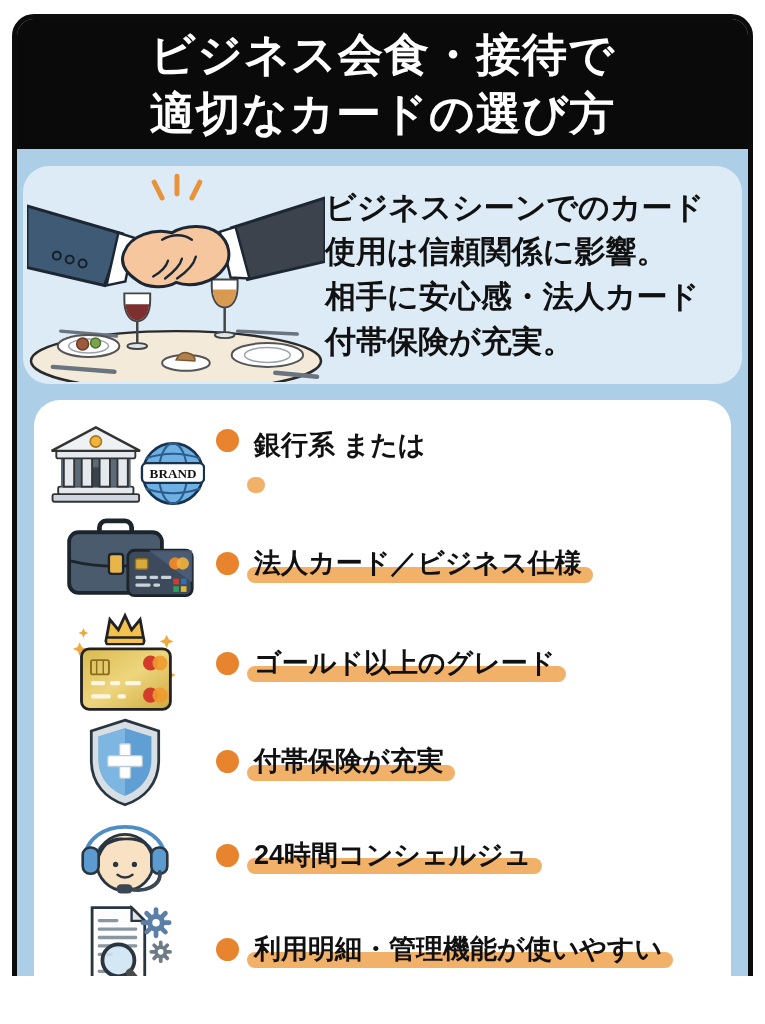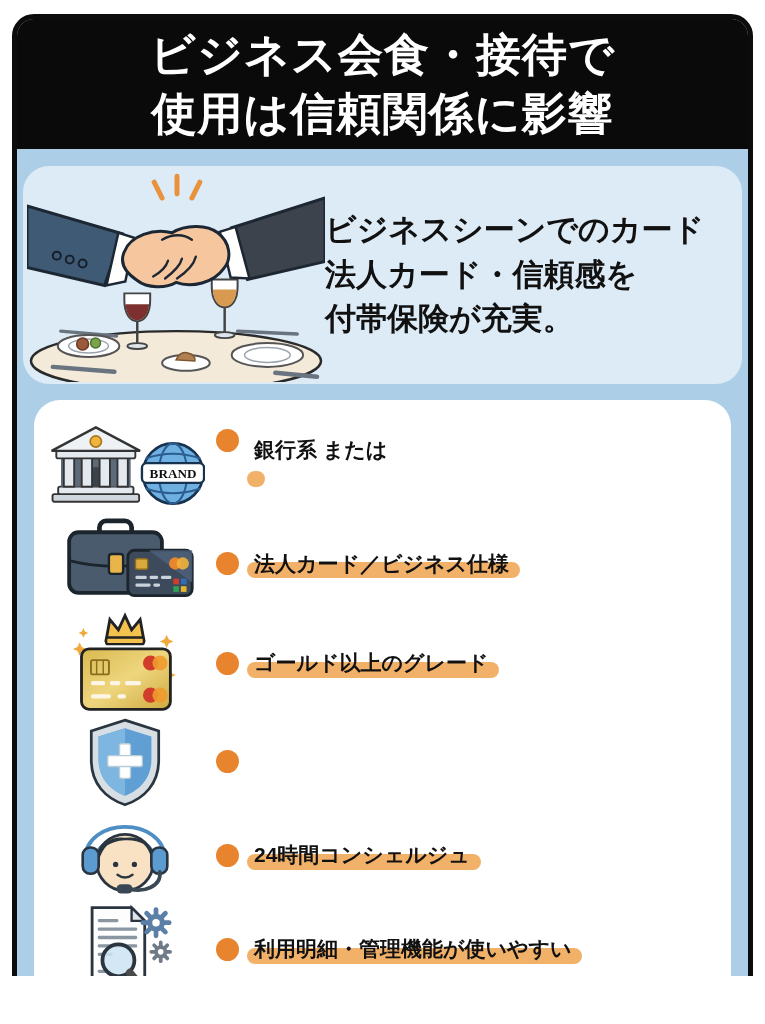--- a/index.html
+++ b/index.html
@@ -23,35 +23,35 @@
     padding-right:8px;white-space:nowrap;}
   .intro-text span{display:block;}
   .card{margin:16px 17px 18px;background:var(--card_bg);border-radius:26px;
     padding:14px 0 6px;}
   .row{display:flex;align-items:center;min-height:93px;}
   .row.tall{min-height:102px;}
   .icon-box{flex:0 0 182px;display:flex;justify-content:center;align-items:center;font-family:Liberation Serif, serif;}
   .bullet{flex:0 0 23px;height:23px;border-radius:50%;background:var(--bullet);
     margin-right:15px;align-self:center;}
   .row.tall .bullet{align-self:flex-start;margin-top:15px;}
-  .item-text{font-size:21px;font-weight:800;line-height:1.5;white-space:nowrap;}
+  .item-text{font-size:27px;font-weight:800;line-height:1.5;white-space:nowrap;}
   .hl{position:relative;display:inline-block;}
   .hl-bar{position:absolute;left:-7px;right:-11px;bottom:1px;height:16px;
     background:var(--highlight);border-radius:9px;}
   .hl-txt{position:relative;}
 </style>
 </head>
 <body>
 
 <div class="stage">
   <div class="frame">
 
     <div class="header">
       <span>ビジネス会食・接待で</span>
-      <span>使用は信頼関係に影響</span>
+      <span>適切なカードの選び方</span>
     </div>
 
     <div class="intro">
       <svg class="intro-art" viewBox="0 0 300 215" xmlns="http://www.w3.org/2000/svg">
 
         <g stroke="#e8923c" stroke-width="5" stroke-linecap="round">
           <line x1="136" y1="30" x2="128" y2="14"></line>
           <line x1="151" y1="26" x2="151" y2="8"></line>
           <line x1="166" y1="30" x2="174" y2="14"></line>
         </g>
@@ -99,21 +99,22 @@
                  C188,115 166,121 150,115 C140,121 121,121 111,113 C99,105 93,95 98,84 Z" fill="#f6c79e" stroke="#1c2733" stroke-width="3"></path>
         <g fill="none" stroke="#1c2733" stroke-width="2.3" stroke-linecap="round">
           <path d="M170,89 C168,97 160,105 151,111"></path>
           <path d="M156,91 C154,99 147,105 139,111"></path>
           <path d="M142,93 C140,100 134,105 127,109"></path>
           <path d="M136,72 C146,66 158,66 166,72"></path>
         </g>
       </svg>
       <div class="intro-text">
         <span>ビジネスシーンでのカード</span>
-        <span>法人カード・信頼感を</span>
+        <span>使用は信頼関係に影響。</span>
+        <span>相手に安心感・法人カード</span>
         <span>付帯保険が充実。</span>
       </div>
     </div>
 
     <div class="card">
 
       <div class="row tall">
         <div class="icon-box">
           <svg width="160" height="84" viewBox="0 0 170 86" xmlns="http://www.w3.org/2000/svg">
             <rect x="8" y="74" width="92" height="8" rx="2" fill="#cfd6dd" stroke="#333" stroke-width="2"></rect>
@@ -223,20 +224,23 @@
             <path d="M45,4 L82,16 L82,48 C82,74 66,90 45,97 C24,90 8,74 8,48 L8,16 Z" fill="#d7dfe5" stroke="#2a3540" stroke-width="3"></path>
             <path d="M45,13 L74,22 L74,47 C74,68 61,81 45,87 C29,81 16,68 16,47 L16,22 Z" fill="#5f9fd4"></path>
             <path d="M45,13 L45,87 C29,81 16,68 16,47 L16,22 Z" fill="#7db6e0"></path>
             <g fill="#ffffff" stroke="#b9cbd8" stroke-width="1.5">
               <rect x="39" y="30" width="12" height="38" rx="2"></rect>
               <rect x="26" y="43" width="38" height="12" rx="2"></rect>
             </g>
           </svg>
         </div>
         <div class="bullet"></div>
+        <div class="item-text">
+          <span class="hl"><i class="hl-bar"></i><span class="hl-txt">付帯保険が充実</span></span>
+        </div>
       </div>
 
       <div class="row">
         <div class="icon-box">
           <svg width="104" height="94" viewBox="0 0 110 100" xmlns="http://www.w3.org/2000/svg">
             <path d="M18,56 C18,16 92,16 92,56" fill="none" stroke="#4f8ec4" stroke-width="16" stroke-linecap="round"></path>
             <path d="M18,56 C18,16 92,16 92,56" fill="none" stroke="#ffffff" stroke-width="8" stroke-linecap="round"></path>
             <circle cx="55" cy="58" r="30" fill="#f9e2c4" stroke="#2a3540" stroke-width="3"></circle>
             <path d="M26,55 C24,28 86,24 84,53 C80,36 69,31 55,33 C41,31 31,39 26,55 Z" fill="#6a5140" stroke="#2a3540" stroke-width="2.5"></path>
             <rect x="10" y="42" width="17" height="28" rx="8" fill="#5b9bd0" stroke="#2a3540" stroke-width="2.8"></rect>

